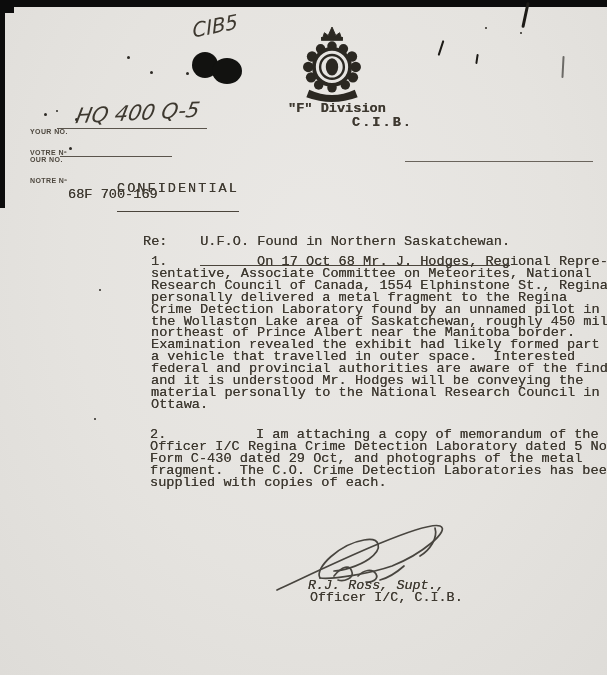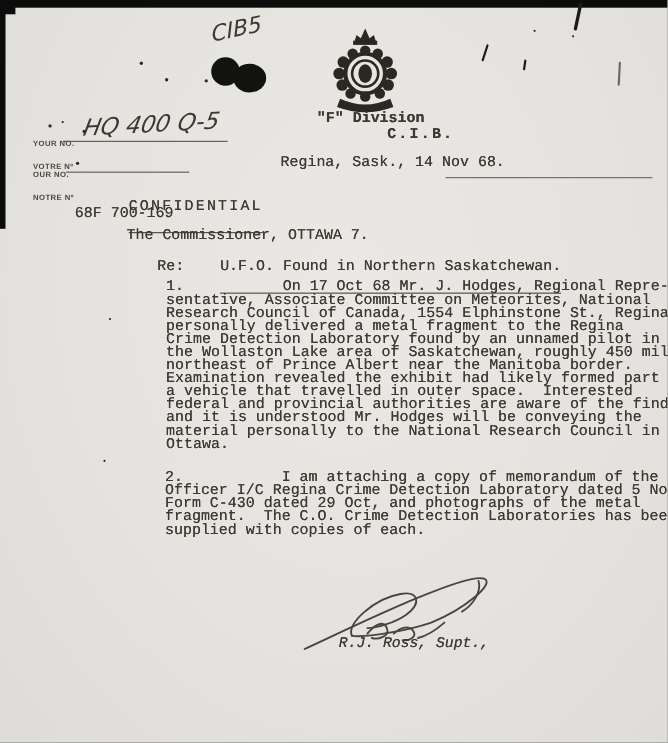--- a/index.html
+++ b/index.html
@@ -99,26 +99,24 @@
   <div class="abs handwriting" style="left:76px;top:101px;font-size:21px;transform:rotate(-3deg) skewX(-14deg);">HQ 400 Q-5</div>
   <div class="rule" style="left:57px;top:128px;width:150px;"></div>
 
   <div class="abs tiny-label" style="left:30px;top:142px;">
     <div>OUR NO.</div>
     <div>NOTRE Nº</div>
   </div>
   <div class="abs typed" style="left:68px;top:141px;margin-top:48px;">68F 700-169</div>
   <div class="rule" style="left:60px;top:156px;width:112px;"></div>
 
-  <div class="abs typed" style="left:255px;top:143px;">Regina, Sask., 14 Nov 68.</div>
   <div class="rule" style="left:405px;top:161px;width:188px;background:#6a645c;height:1px;"></div>
 
   <div class="abs typed underlined" style="left:117px;top:183px;letter-spacing:2px;">CONFIDENTIAL</div>
 
-  <div class="abs typed" style="left:115px;top:209px;">The Commissioner, OTTAWA 7.</div>
 
   <div class="abs" style="left:143px;top:232px;">
     <span class="typed">Re:</span><span class="typed">    </span><span class="typed underlined">U.F.O. Found in Northern Saskatchewan.</span>
   </div>
 
   <div class="abs typed" style="left:118px;top:256px;margin-left:33px;">1.           On 17 Oct 68 Mr. J. Hodges, Regional Repre-
 sentative, Associate Committee on Meteorites, National
 Research Council of Canada, 1554 Elphinstone St., Regina,
 personally delivered a metal fragment to the Regina
 Crime Detection Laboratory found by an unnamed pilot in
@@ -143,14 +141,15 @@
         <path d="M48 64 C 42 54, 68 30, 92 26 C 108 23, 112 34, 97 45 C 87 52, 70 57, 62 57"></path>
         <path d="M62 62 c 8 -10, 16 -12, 18 -4 c 2 6, -8 10, -14 8"></path>
         <path d="M86 62 c 6 -6, 14 -8, 18 -2 c 3 5, -4 9, -10 8"></path>
         <path d="M108 66 c 8 -2, 16 -7, 24 -14"></path>
         <path d="M148 42 c 10 -6, 18 -18, 15 -28"></path>
       </g>
     </svg>
   </div>
 
   <div class="abs sig-line" style="left:308px;top:580px;font-style:italic;">R.J. Ross, Supt.,</div>
+  <div class="abs sig-line" style="left:310px;top:592px;">Officer I/C, C.I.B.</div>
 
 </div>
 
 </body></html>

